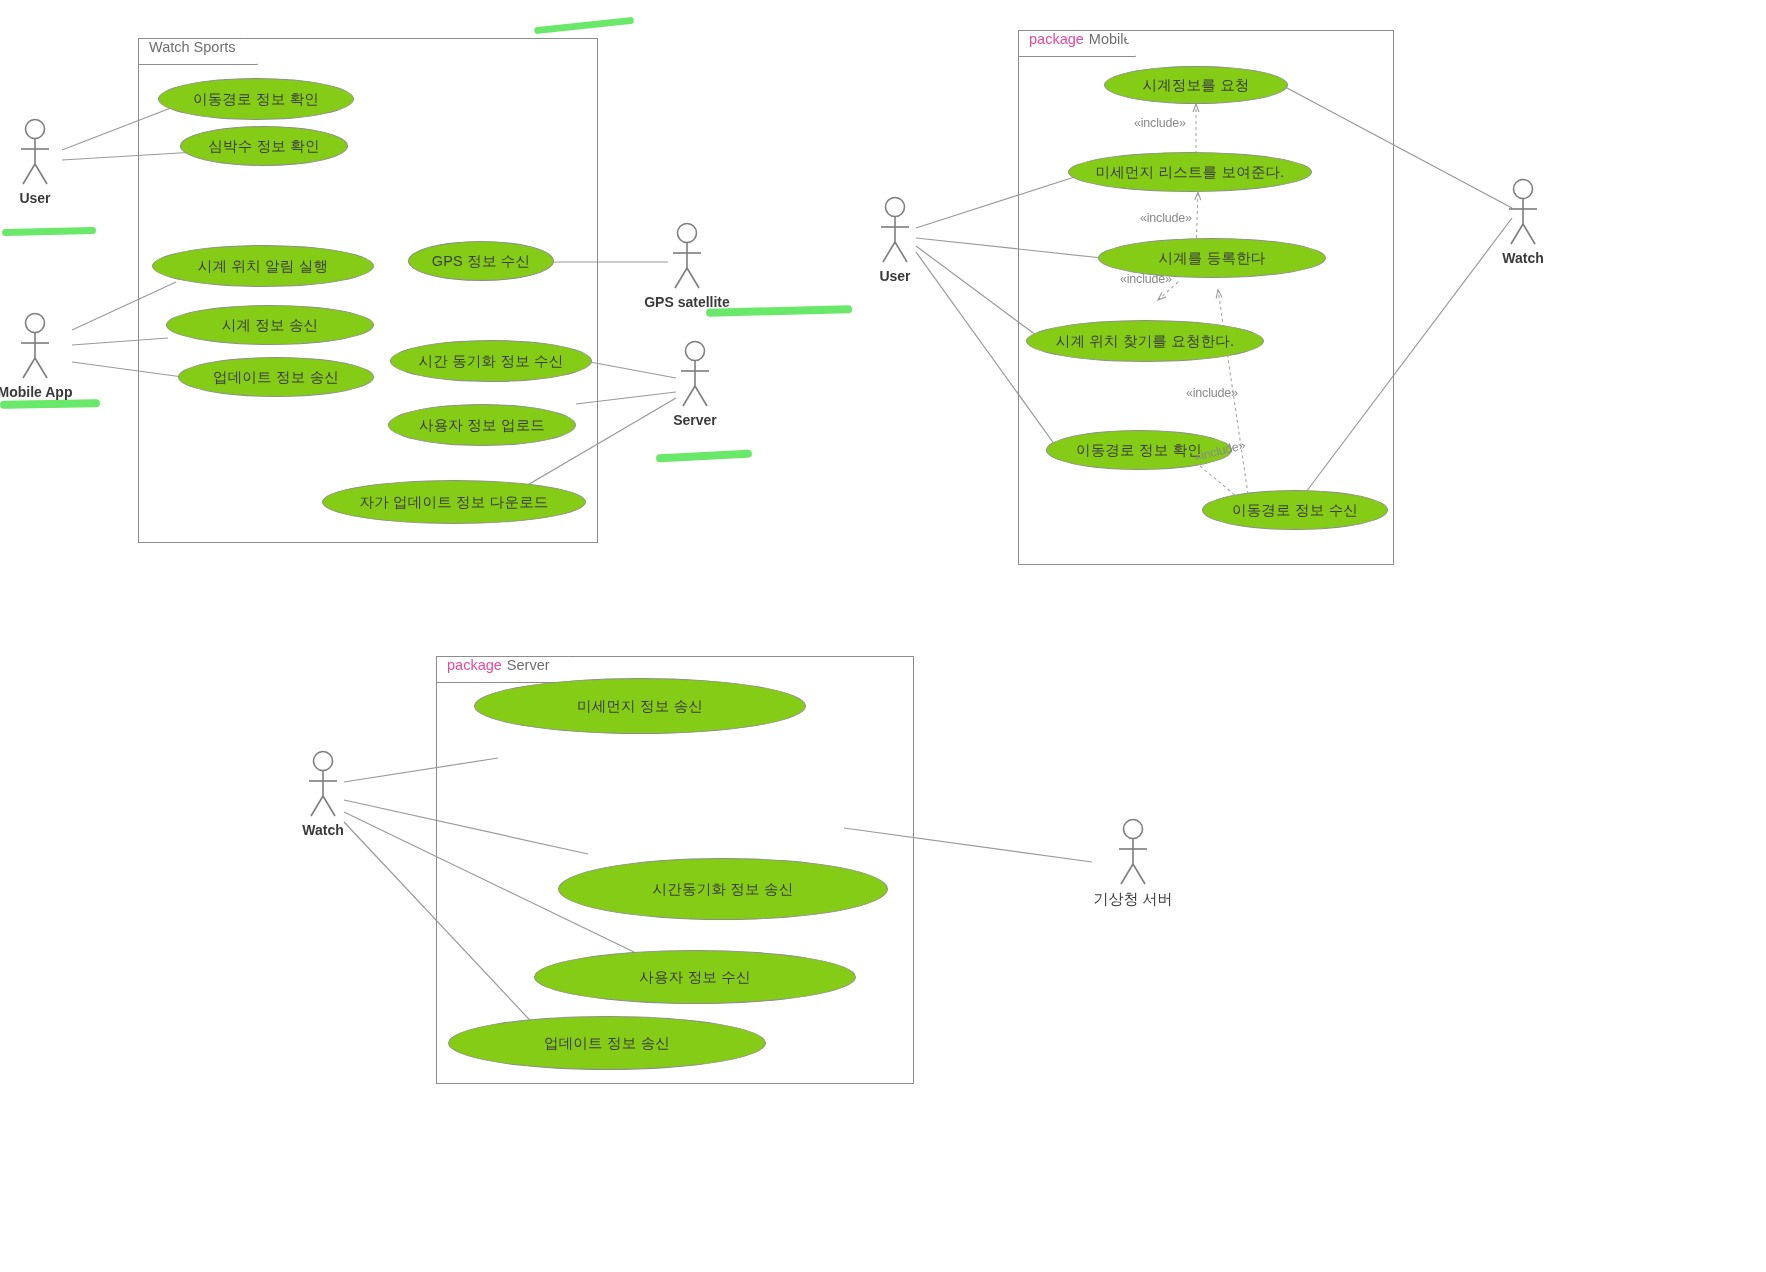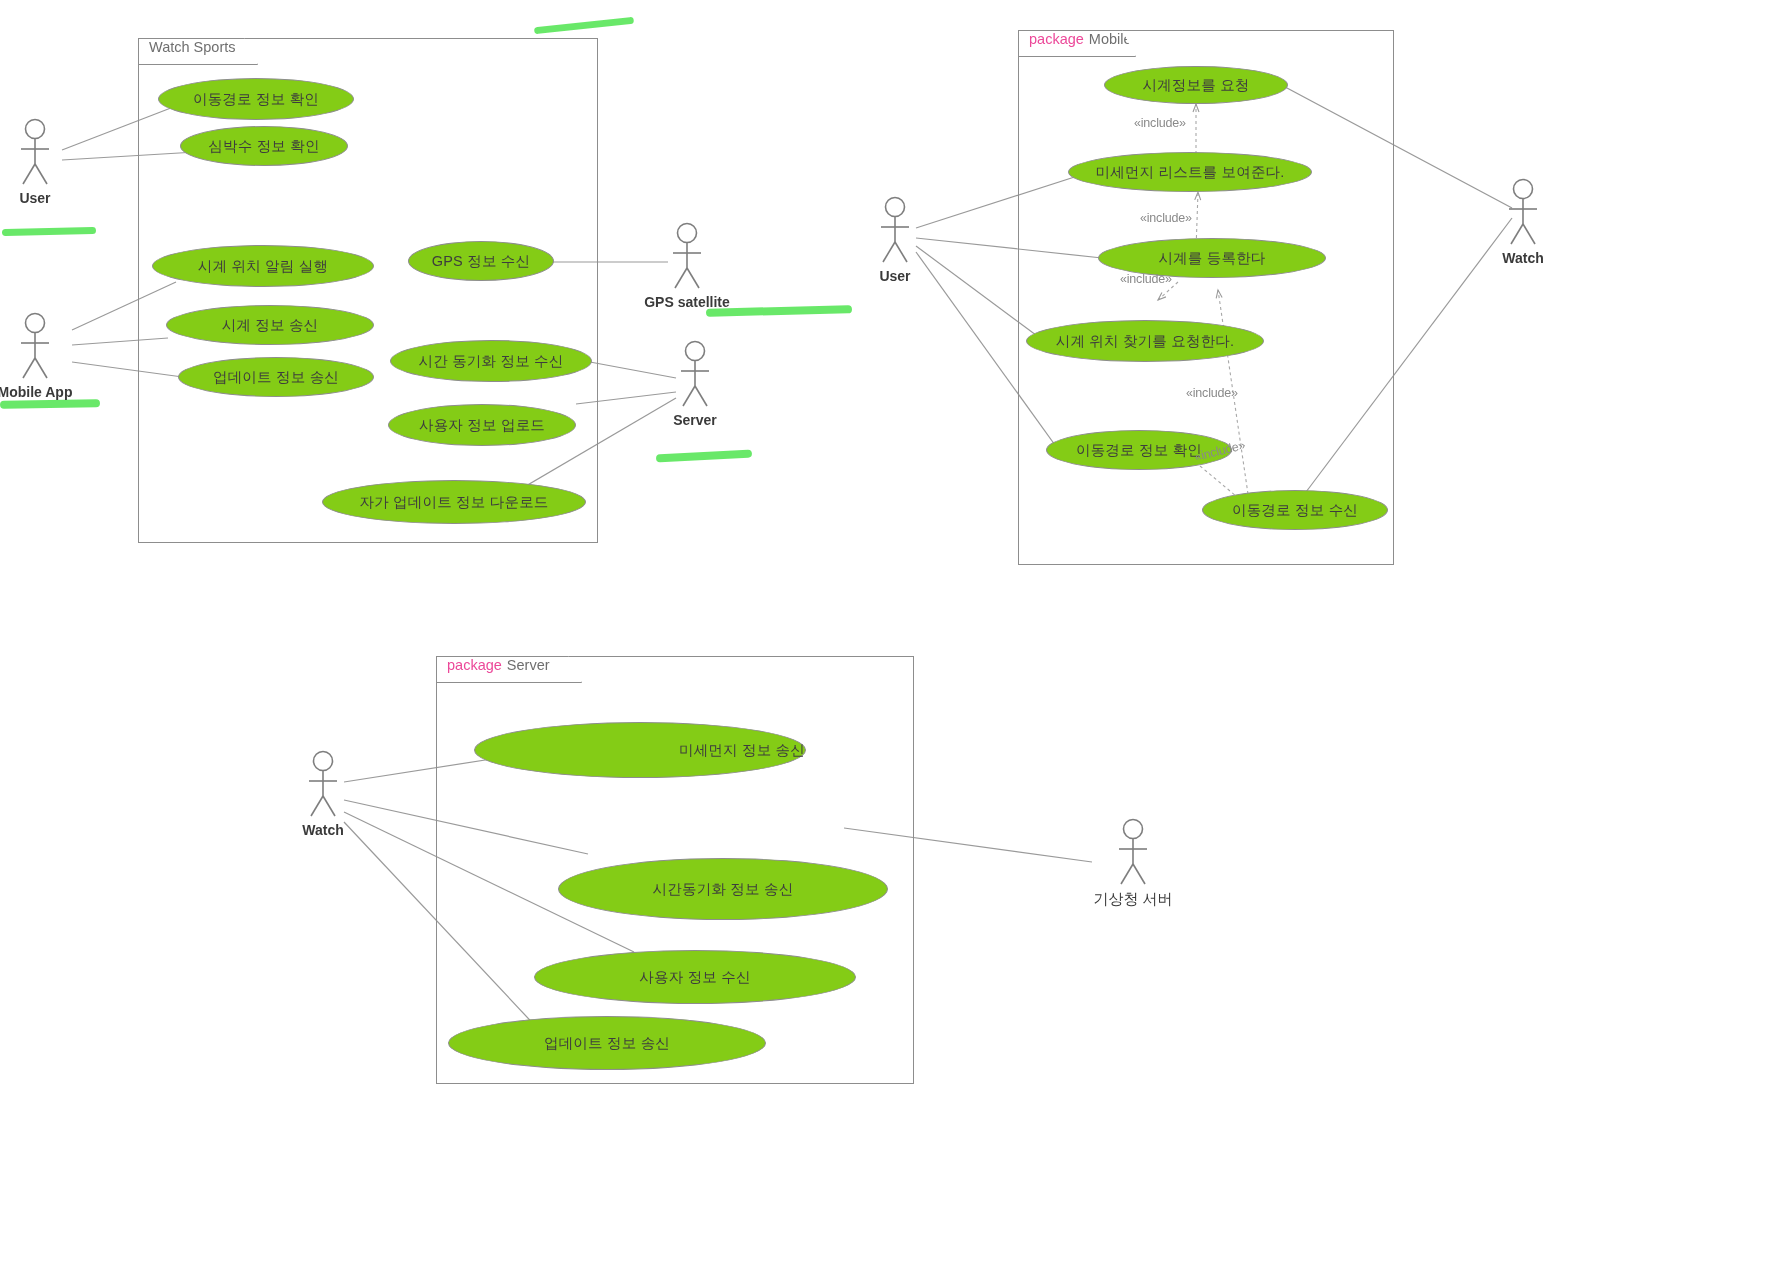--- a/index.html
+++ b/index.html
@@ -233,21 +233,21 @@
   <div class="stereo" style="left:1186px; top:386px;">«include»</div>
   <div class="stereo" style="left:1194px; top:444px; transform:rotate(-14deg);">«include»</div>
 
   <div class="pkg" style="left:436px; top:656px; width:478px; height:428px;">
     <div class="pkg-tab" style="width:146px;">
       <span class="kw">package</span>
       <span>Server</span>
     </div>
   </div>
 
-  <div class="uc" style="left:474px; top:722px; width:332px; height:56px;justify-content:flex-end;">
+  <div class="uc" style="left:474px; top:678px; width:332px; height:56px;">
     <span>미세먼지 정보 송신</span>
   </div>
   <div class="uc" style="left:558px; top:858px; width:330px; height:62px;">
     <span>시간동기화 정보 송신</span>
   </div>
   <div class="uc" style="left:534px; top:950px; width:322px; height:54px;">
     <span>사용자 정보 수신</span>
   </div>
   <div class="uc" style="left:448px; top:1016px; width:318px; height:54px;">
     <span>업데이트 정보 송신</span>

